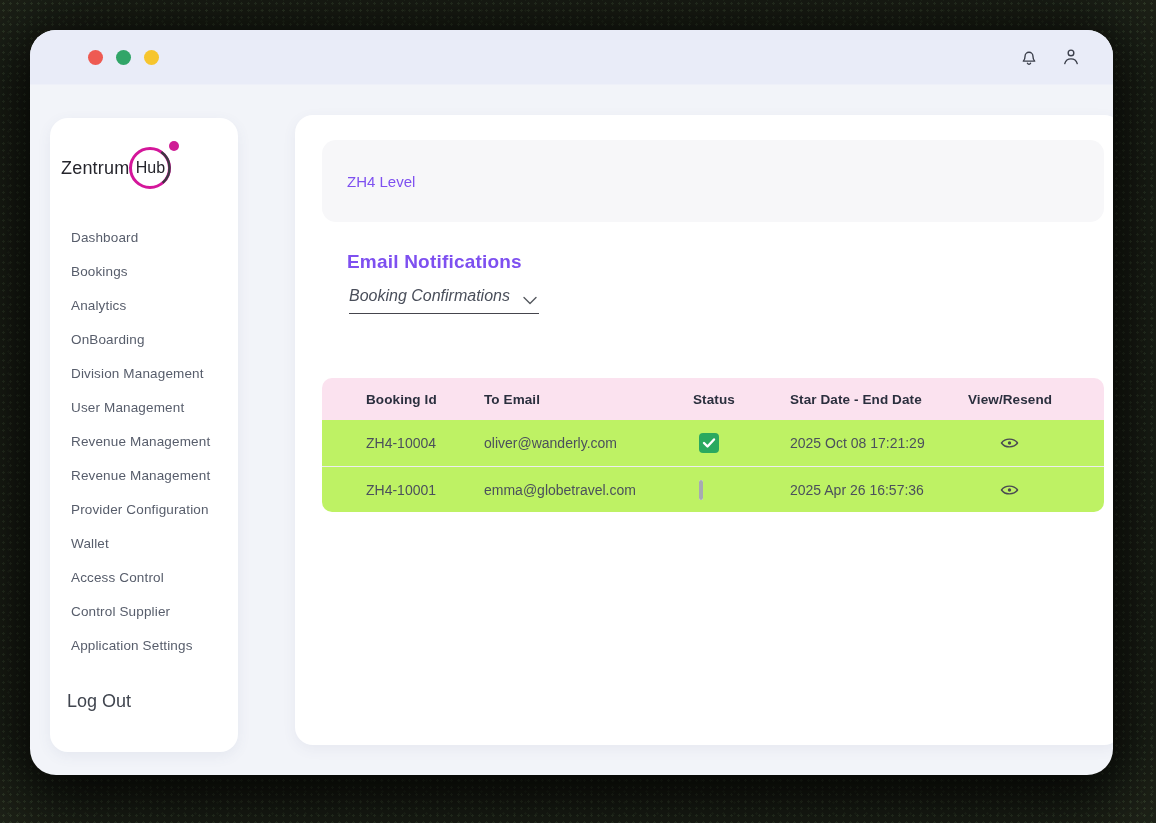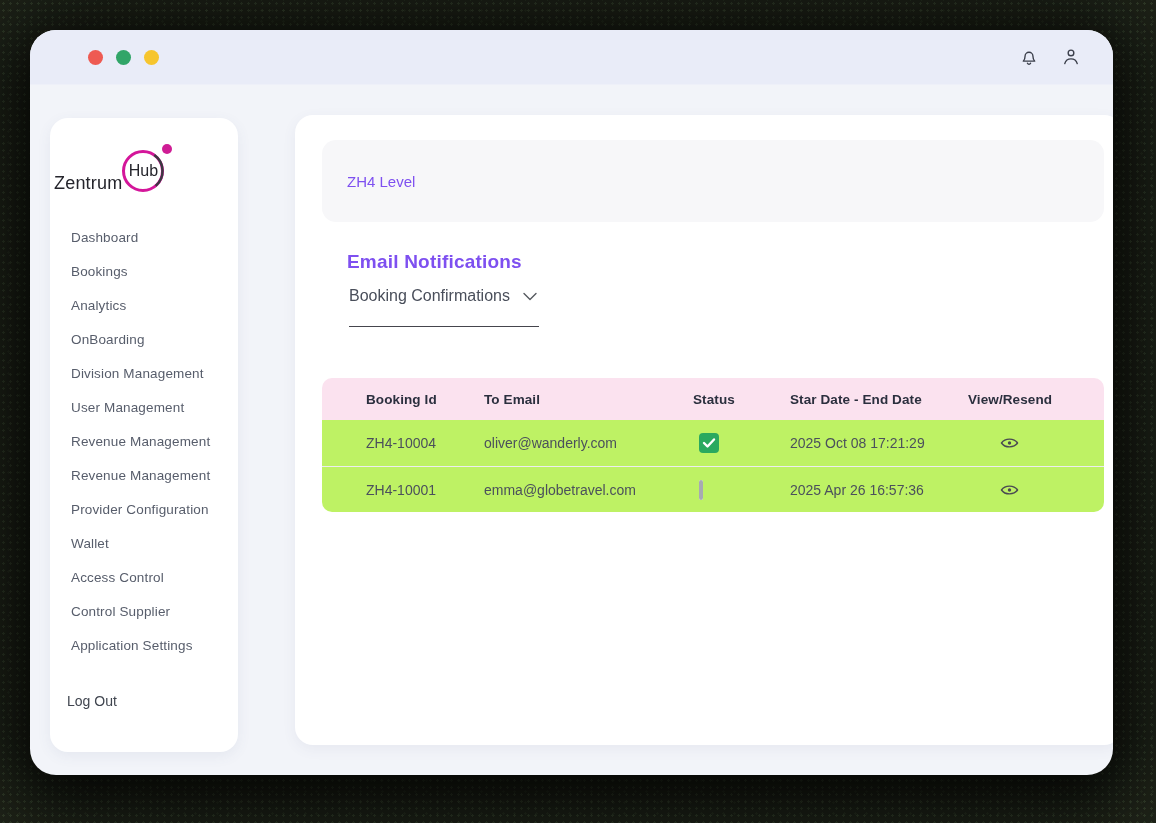--- a/index.html
+++ b/index.html
@@ -33,21 +33,21 @@
   .titlebar-right { margin-left:auto; display:flex; align-items:center; gap:18px; }
   .tb-icon { width:24px; height:24px; display:flex; align-items:center; justify-content:center; cursor:pointer; }
 
   
   .sidebar {
     position:absolute; left:20px; top:88px; width:188px; height:634px;
     background:#ffffff; border-radius:18px;
     box-shadow:0 4px 14px rgba(80,90,130,.08);
     padding-top:24px;
   }
-  .logo { position:relative; padding-left:4px; height:52px; display:flex; align-items:flex-end; }
+  .logo { position:relative; padding-left:11px; height:52px; display:flex; align-items:center; }
   .logo-left { font-size:18px; font-weight:500; color:#25252c; letter-spacing:.2px; }
   .logo-circle-wrap { position:relative; width:46px; height:46px; margin-left:-2px; }
   .logo-circle-wrap svg { position:absolute; left:0; top:0; }
   .logo-circle-text {
     position:absolute; left:0; top:0; width:46px; height:46px;
     display:flex; align-items:center; justify-content:center;
     font-size:16px; font-weight:500; color:#25252c;
   }
   .logo-dot { position:absolute; right:-6px; top:-4px; width:10px; height:10px; border-radius:50%; background:var(--brand_magenta); }
 
@@ -55,44 +55,45 @@
   .menu-item {
     height:34px; display:flex; align-items:center;
     padding-left:17px; font-size:13.5px; color:#575d6b; letter-spacing:.15px;
     cursor:pointer; border-left:4px solid transparent;
   }
   .menu-item.active {
     background:#fce9f5; border-left:4px solid var(--brand_magenta);
     color:var(--accent_purple); font-weight:700;
   }
   .logout { margin-top:22px; height:34px; display:flex; align-items:center; padding-left:17px;
-    font-size:14px; color:#40454f; cursor:pointer; }
+    font-size:18px; color:#40454f; cursor:pointer; }
 
   
   .main-card {
     position:absolute; left:228px; top:85px; width:827px; height:630px;
     background:#ffffff; border-radius:18px;
     box-shadow:0 4px 14px rgba(80,90,130,.07);
     margin-left:37px;
   }
   .level-band {
     position:absolute; left:27px; top:25px; width:782px; height:82px;
     background:#f7f7f9; border-radius:14px;
     display:flex; align-items:center; padding-left:25px;
   }
   .level-band span { font-size:15px; font-weight:500; color:var(--accent_purple); }
   .page-title {
     position:absolute; left:52px; top:136px;
     font-size:19px; font-weight:700; color:var(--accent_purple); letter-spacing:.2px;
   }
   .select-ctrl {
     position:absolute; left:54px; top:172px; width:190px;
-    border-bottom:1px solid #45454d; padding-bottom:21px;
-    display:flex; align-items:center; justify-content:space-between;
+    border-bottom:1px solid #45454d; padding-bottom:8px;
+    display:flex; align-items:flex-end; justify-content:space-between;
     cursor:pointer;
+    font-style:italic;
   }
   .select-ctrl .sel-value { font-size:16px; color:#494e5a; }
   .select-ctrl .chev { margin-right:2px; display:flex; }
 
   
   .table { position:absolute; left:27px; top:263px; width:782px; border-radius:10px; overflow:hidden; }
   .t-row {
     display:grid; grid-template-columns:118px 209px 97px 178px 1fr;
     align-items:center; padding-left:44px;
   }

